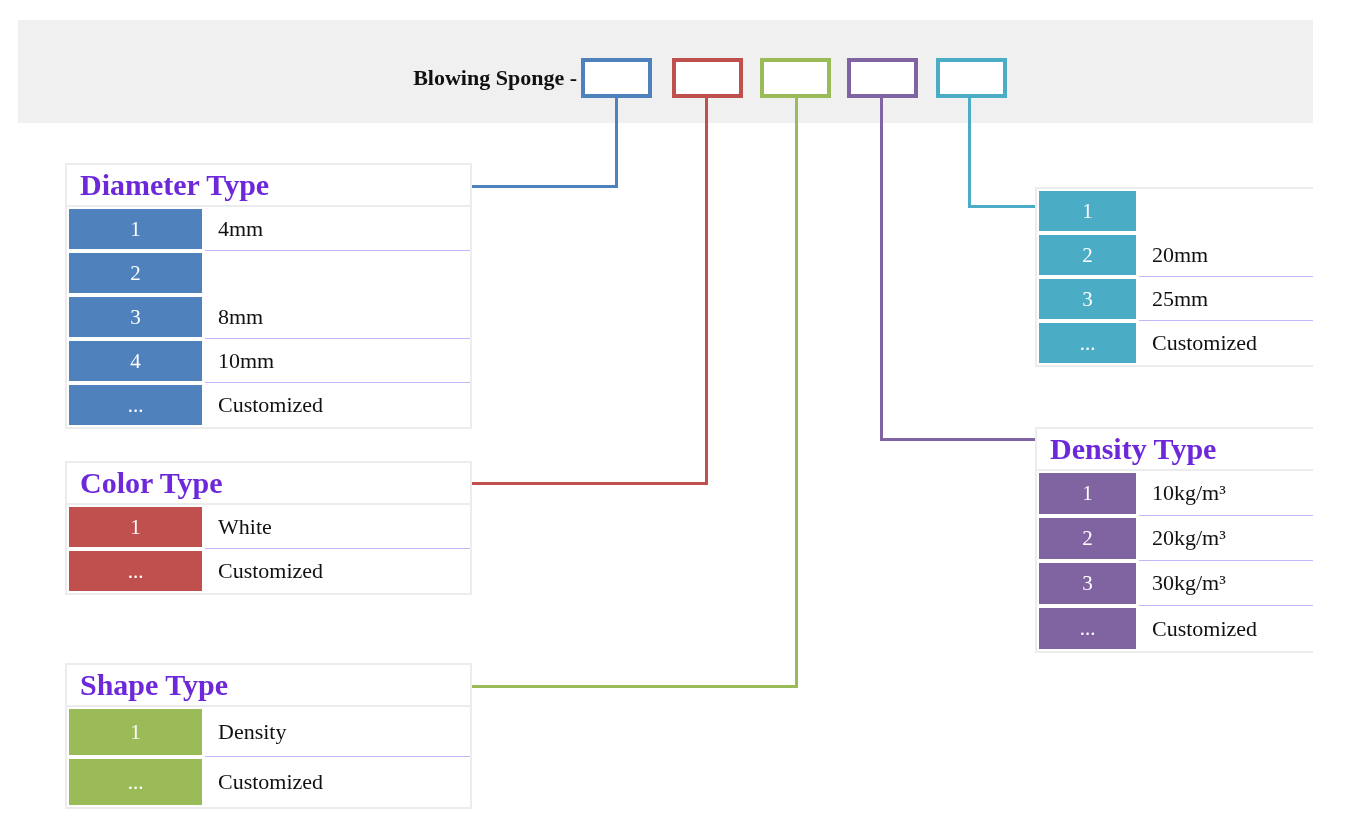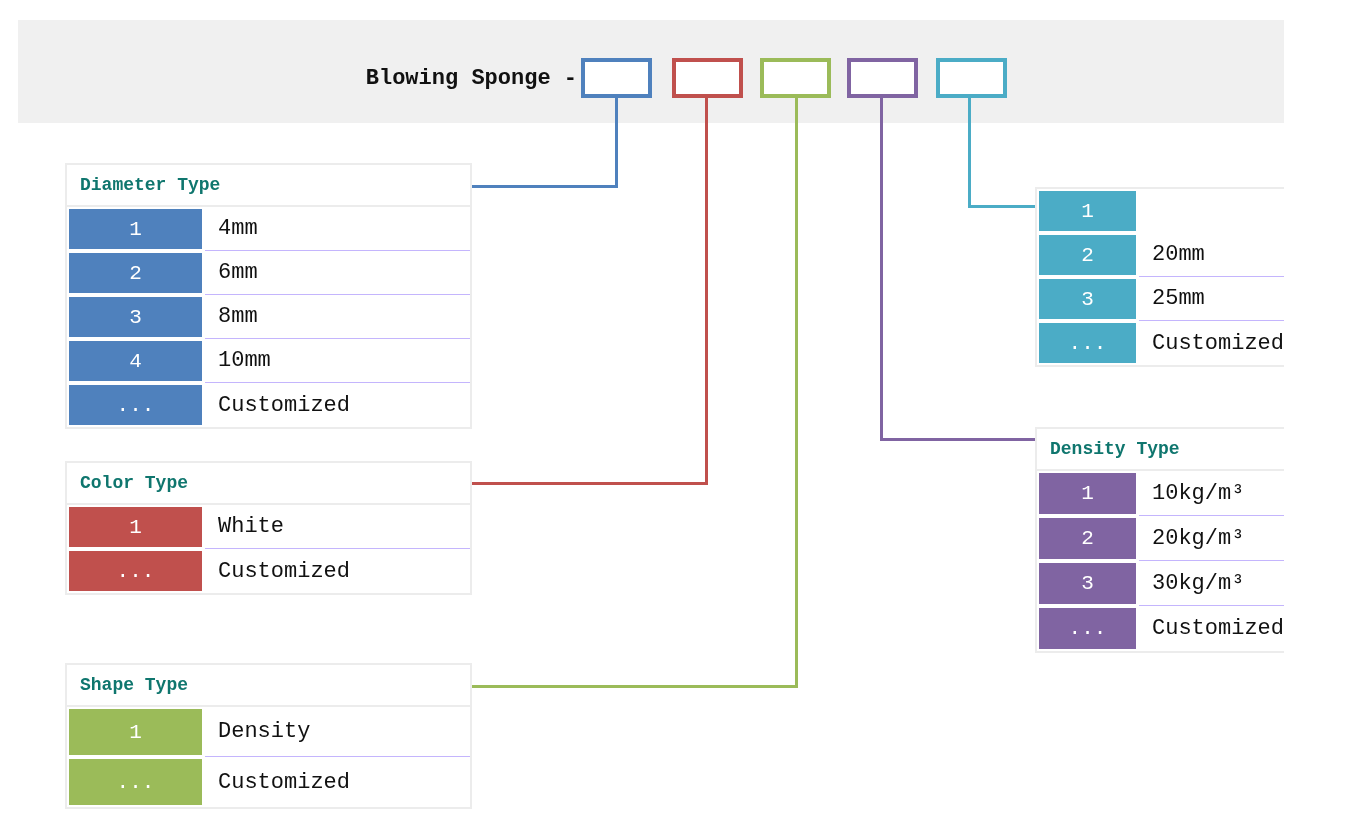--- a/index.html
+++ b/index.html
@@ -1,19 +1,19 @@
 <!DOCTYPE html>
 <html><head>
 <meta charset="utf-8">
 <style>
   html,body { margin:0; padding:0; background:#ffffff; }
   .stage {
     position:relative; width:1284px; height:831px;
-    font-family:Liberation Mono, monospace;
-    color:#1a1a1a; background:#ffffff; overflow:hidden;
+    font-family:Liberation Serif, serif;
+    color:#1a1a1a; background:#ffffff; overflow:hidden;padding-left:29px;
   }
 
   
   .band { position:absolute; left:18px; top:20px; width:1314px; height:103px; background:#f0f0f0; }
   .title {
     position:absolute; left:300px; top:58px; width:277px; height:40px;
     display:flex; align-items:center; justify-content:flex-end;
     font-size:22px; font-weight:bold; color:#111;
   }
 
@@ -33,21 +33,21 @@
   .bg-purple { background:#8064A2; }
   .bg-teal   { background:#4BACC6; }
 
   
   .type-table {
     position:absolute; background:#ffffff; border:2px solid #ececec;
     --codew:133px; --rowh:44px;
   }
   .tbl-title {
     height:40px; display:flex; align-items:center; padding-left:13px;
-    font-size:18px; font-weight:bold; color:#0f766e;
+    font-size:30px; font-weight:bold; color:#6d28d9;
     border-bottom:2px solid #ececec;
   }
   .tbl-row { display:flex; height:var(--rowh); }
   .cell-code {
     width:var(--codew); margin:2px 3px 2px 2px;
     display:flex; align-items:center; justify-content:center;
     color:#ffffff; font-size:21px;
   }
   .cell-val {
     flex:1; display:flex; align-items:center; padding-left:13px;
@@ -85,21 +85,20 @@
   <div class="seg bg-teal" style="left:968px; top:205px; width:67px; height:3px;"></div>
 
   <div class="type-table" style="left:65px; top:163px; width:403px;">
     <div class="tbl-title">Diameter Type</div>
     <div class="tbl-row">
       <div class="cell-code bg-blue">1</div>
       <div class="cell-val">4mm</div>
     </div>
     <div class="tbl-row">
       <div class="cell-code bg-blue">2</div>
-      <div class="cell-val">6mm</div>
     </div>
     <div class="tbl-row">
       <div class="cell-code bg-blue">3</div>
       <div class="cell-val">8mm</div>
     </div>
     <div class="tbl-row">
       <div class="cell-code bg-blue">4</div>
       <div class="cell-val">10mm</div>
     </div>
     <div class="tbl-row">

